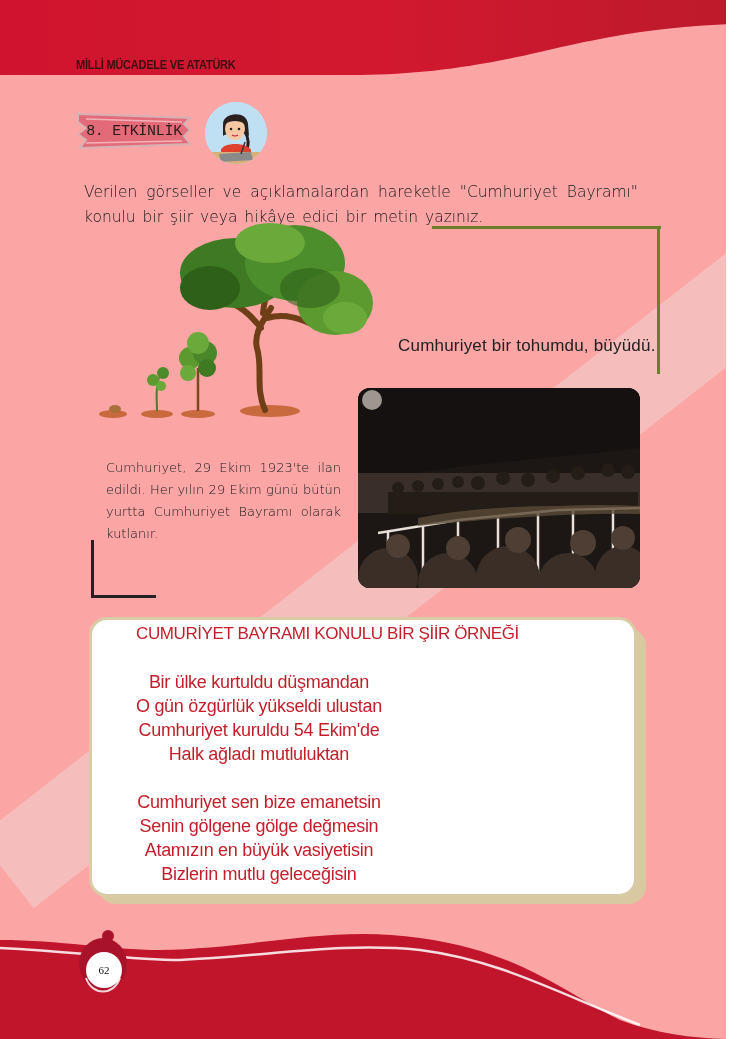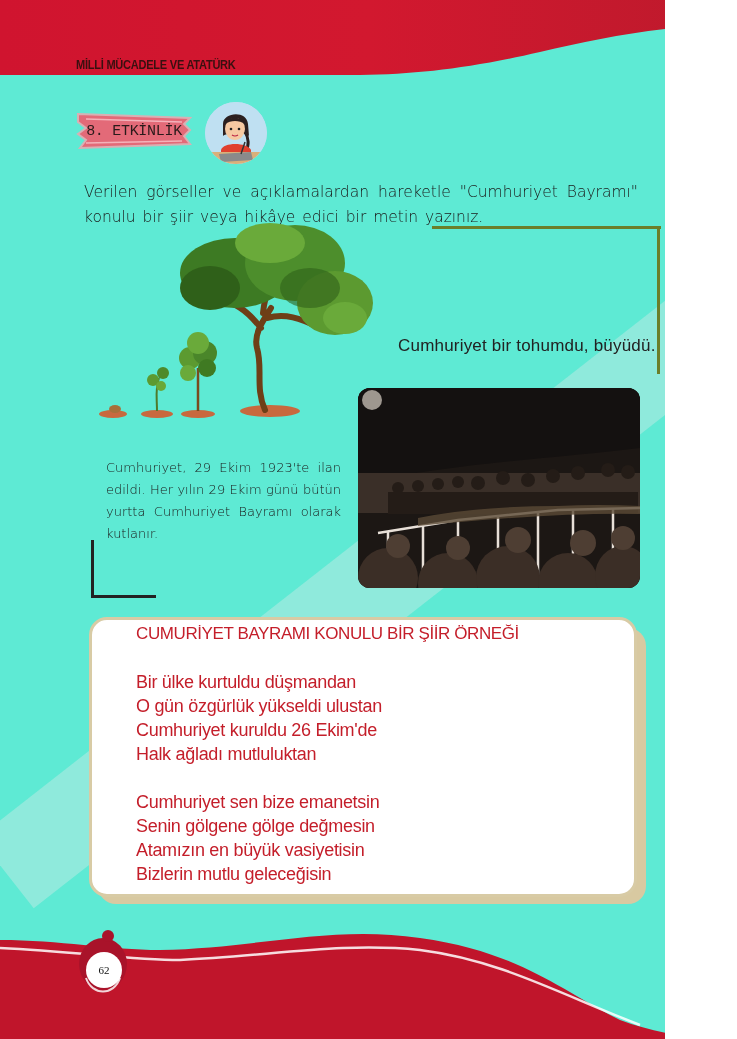--- a/index.html
+++ b/index.html
@@ -1,19 +1,19 @@
 <!DOCTYPE html>
 <html><head>
   <meta charset="utf-8">
   <style>
     * { margin: 0; padding: 0; box-sizing: border-box; }
     html, body { width: 737px; height: 1039px; overflow: hidden; background: #ffffff; }
     body { position: relative; font-family: "DejaVu Sans", sans-serif; color: #1a1a1a; }
 
-    .page { position: absolute; inset: 0; width: 665px; height: 1039px; background: #5eead4; overflow: hidden; }
+    .page { position: absolute; inset: 0; width: 726px; height: 1039px; background: #fca5a5; overflow: hidden; }
 
     
     .header-wave { position: absolute; left: 0; top: 0; width: 737px; height: 80px; }
     .header-title {
       position: absolute; left: 76px; top: 57px;
       font-family: "Liberation Sans", sans-serif; font-size: 13px; font-weight: bold;
       color: #3a1010; letter-spacing: -0.3px; transform: scaleX(0.85); transform-origin: left;
     }
 
     
@@ -85,20 +85,21 @@
     }
     .poem-title {
       position: absolute; left: 136px; top: 624px;
       font-family: "Liberation Sans", sans-serif; font-size: 17px; color: #c41e2a;
       letter-spacing: -0.4px;
     }
     .poem-lines {
       position: absolute; left: 136px; top: 670px;
       font-family: "Liberation Sans", sans-serif; font-size: 18px; line-height: 24px; color: #c41e2a;
       letter-spacing: -0.3px;
+      text-align: center;
     }
     .poem-line { display: block; height: 24px; white-space: nowrap; }
     .stanza-gap { height: 24px; }
 
     
     .footer-wave { position: absolute; left: 0; top: 920px; width: 737px; height: 119px; }
     .page-number-badge {
       position: absolute; left: 86px; top: 952px; width: 36px; height: 36px; border-radius: 50%;
       background: #ffffff; display: flex; align-items: center; justify-content: center;
       font-family: Liberation Serif, serif; font-size: 11px; color: #111;
@@ -238,21 +239,21 @@
   <p class="text-history">Cumhuriyet, 29 Ekim 1923'te ilan edildi. Her yılın 29 Ekim günü bütün yurtta Cumhuriyet Bayramı olarak kutlanır.</p>
   <div class="black-frame-left"></div>
   <div class="black-frame-bottom"></div>
 
   <div class="poem-shadow"></div>
   <div class="poem-box"></div>
   <div class="poem-title">CUMURİYET BAYRAMI KONULU BİR ŞİİR ÖRNEĞİ</div>
   <div class="poem-lines">
     <span class="poem-line">Bir ülke kurtuldu düşmandan</span>
     <span class="poem-line">O gün özgürlük yükseldi ulustan</span>
-    <span class="poem-line">Cumhuriyet kuruldu 26 Ekim'de</span>
+    <span class="poem-line">Cumhuriyet kuruldu 54 Ekim'de</span>
     <span class="poem-line">Halk ağladı mutluluktan</span>
     <div class="stanza-gap"></div>
     <span class="poem-line">Cumhuriyet sen bize emanetsin</span>
     <span class="poem-line">Senin gölgene gölge değmesin</span>
     <span class="poem-line">Atamızın en büyük vasiyetisin</span>
     <span class="poem-line">Bizlerin mutlu geleceğisin</span>
   </div>
 
   <svg class="footer-wave" viewBox="0 0 737 119" preserveAspectRatio="none">
     <path d="M0,20 C60,20 110,30 160,30 C260,28 330,5 420,18 C520,32 560,70 620,100 C660,115 700,119 737,119 L0,119 Z" fill="#c0152b"></path>

